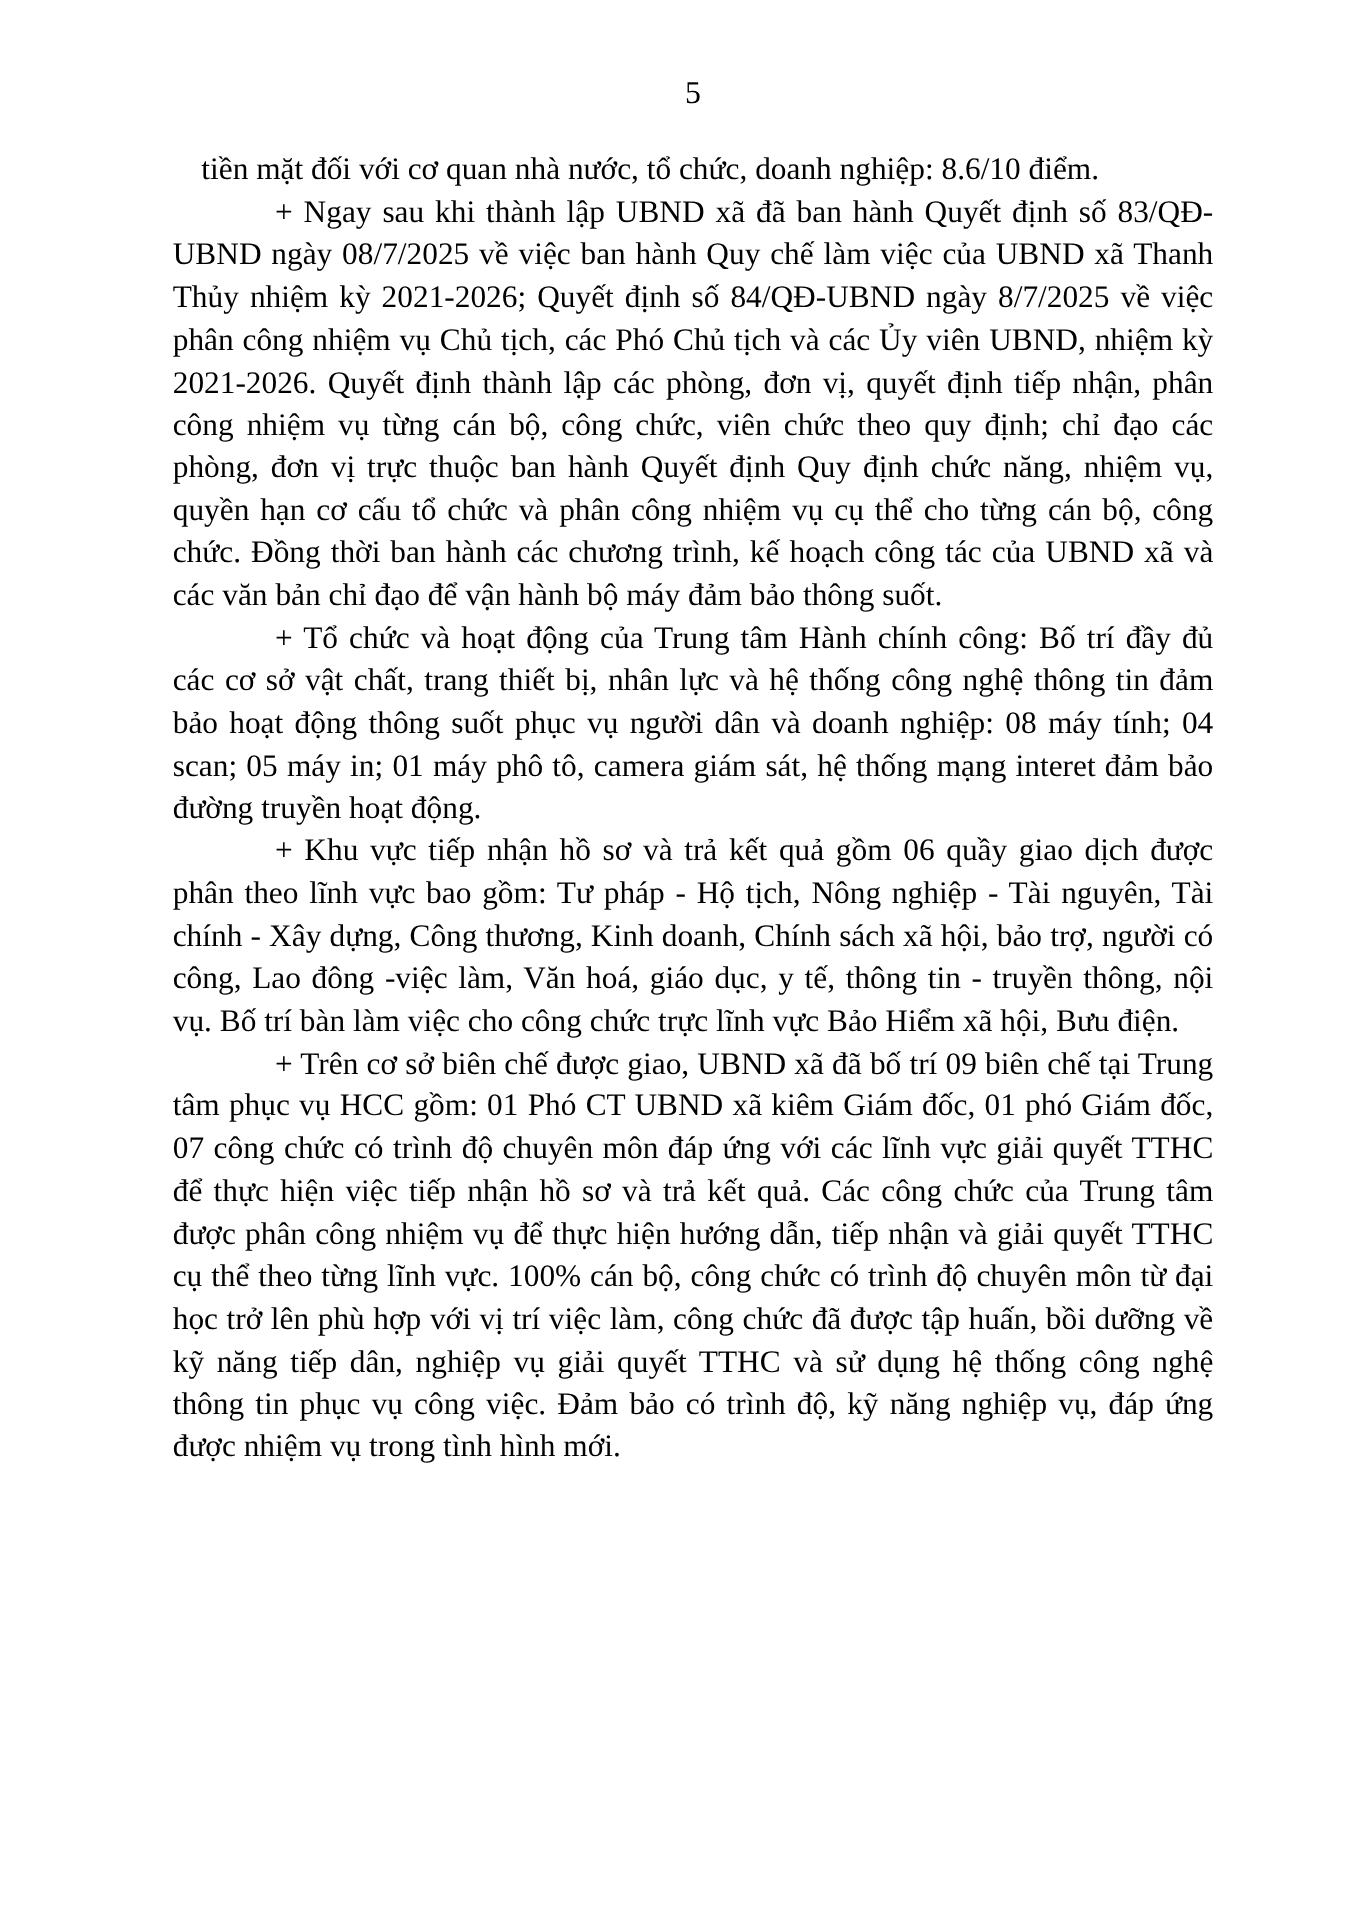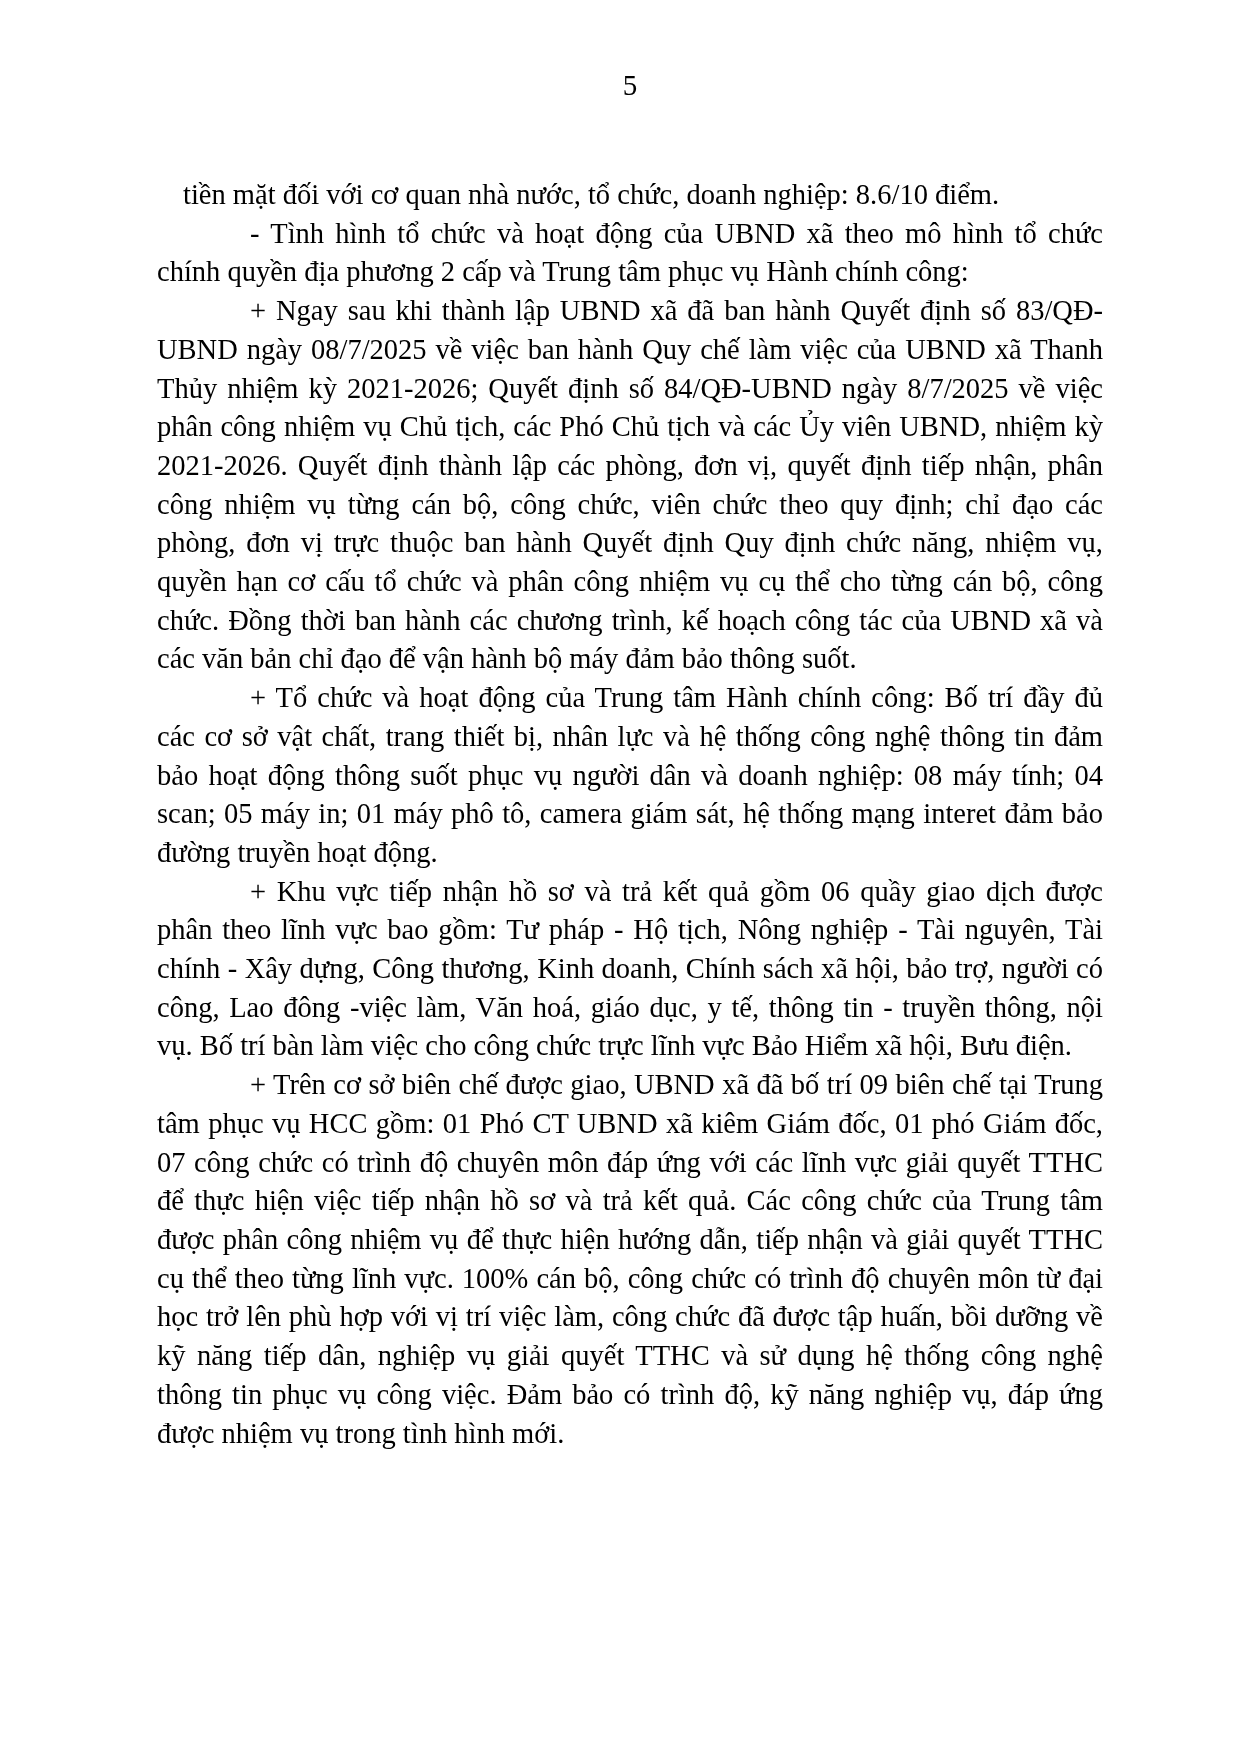--- a/index.html
+++ b/index.html
@@ -28,38 +28,36 @@
   }
   .content {
     position: absolute;
     top: 136px;
     left: 157px;
     width: 946px;
     font-size: 28.5px;
     line-height: 38.7px;
     text-align: justify;
     color: #000000;
-    margin-top: 40px;
   }
   .content p {
     margin: 0;
     padding: 0;
     text-indent: 93px;
   }
   .content p.continuation {
     text-indent: 26px;
   }
 </style>
 </head>
 <body>
 
 <div class="page">
   <div class="page-number">5</div>
 
   <div class="content">
     <p class="continuation">tiền mặt đối với cơ quan nhà nước, tổ chức, doanh nghiệp: 8.6/10 điểm.</p>
-    <p>- Tình hình tổ chức và hoạt động của UBND xã theo mô hình tổ chức chính quyền địa phương 2 cấp và Trung tâm phục vụ Hành chính công:</p>
     <p>+ Ngay sau khi thành lập UBND xã đã ban hành Quyết định số 83/QĐ-UBND ngày 08/7/2025 về việc ban hành Quy chế làm việc của UBND xã Thanh Thủy nhiệm kỳ 2021-2026; Quyết định số 84/QĐ-UBND ngày 8/7/2025 về việc phân công nhiệm vụ Chủ tịch, các Phó Chủ tịch và các Ủy viên UBND, nhiệm kỳ 2021-2026. Quyết định thành lập các phòng, đơn vị, quyết định tiếp nhận, phân công nhiệm vụ từng cán bộ, công chức, viên chức theo quy định; chỉ đạo các phòng, đơn vị trực thuộc ban hành Quyết định Quy định chức năng, nhiệm vụ, quyền hạn cơ cấu tổ chức và phân công nhiệm vụ cụ thể cho từng cán bộ, công chức. Đồng thời ban hành các chương trình, kế hoạch công tác của UBND xã và các văn bản chỉ đạo để vận hành bộ máy đảm bảo thông suốt.</p>
     <p>+ Tổ chức và hoạt động của Trung tâm Hành chính công: Bố trí đầy đủ các cơ sở vật chất, trang thiết bị, nhân lực và hệ thống công nghệ thông tin đảm bảo hoạt động thông suốt phục vụ người dân và doanh nghiệp: 08 máy tính; 04 scan; 05 máy in; 01 máy phô tô, camera giám sát, hệ thống mạng interet đảm bảo đường truyền hoạt động.</p>
     <p>+ Khu vực tiếp nhận hồ sơ và trả kết quả gồm 06 quầy giao dịch được phân theo lĩnh vực bao gồm: Tư pháp - Hộ tịch, Nông nghiệp - Tài nguyên, Tài chính - Xây dựng, Công thương, Kinh doanh, Chính sách xã hội, bảo trợ, người có công, Lao đông -việc làm, Văn hoá, giáo dục, y tế, thông tin - truyền thông, nội vụ. Bố trí bàn làm việc cho công chức trực lĩnh vực Bảo Hiểm xã hội, Bưu điện.</p>
     <p>+ Trên cơ sở biên chế được giao, UBND xã đã bố trí 09 biên chế tại Trung tâm phục vụ HCC gồm: 01 Phó CT UBND xã kiêm Giám đốc, 01 phó Giám đốc, 07 công chức có trình độ chuyên môn đáp ứng với các lĩnh vực giải quyết TTHC để thực hiện việc tiếp nhận hồ sơ và trả kết quả. Các công chức của Trung tâm được phân công nhiệm vụ để thực hiện hướng dẫn, tiếp nhận và giải quyết TTHC cụ thể theo từng lĩnh vực. 100% cán bộ, công chức có trình độ chuyên môn từ đại học trở lên phù hợp với vị trí việc làm, công chức đã được tập huấn, bồi dưỡng về kỹ năng tiếp dân, nghiệp vụ giải quyết TTHC và sử dụng hệ thống công nghệ thông tin phục vụ công việc. Đảm bảo có trình độ, kỹ năng nghiệp vụ, đáp ứng được nhiệm vụ trong tình hình mới.</p>
   </div>
 </div>
 
 </body></html>

